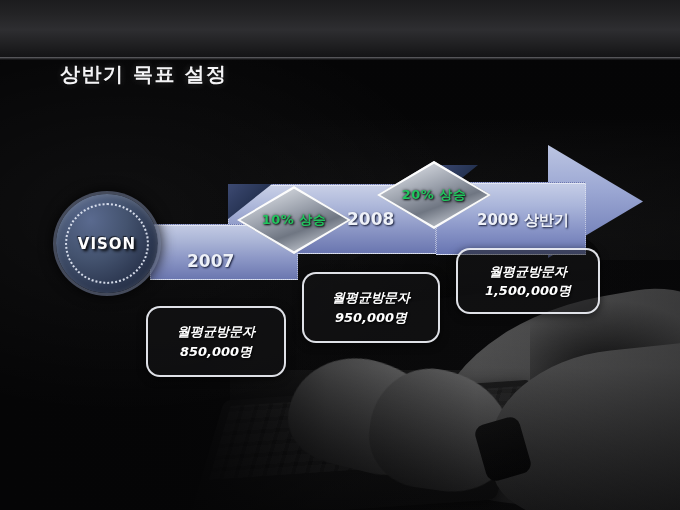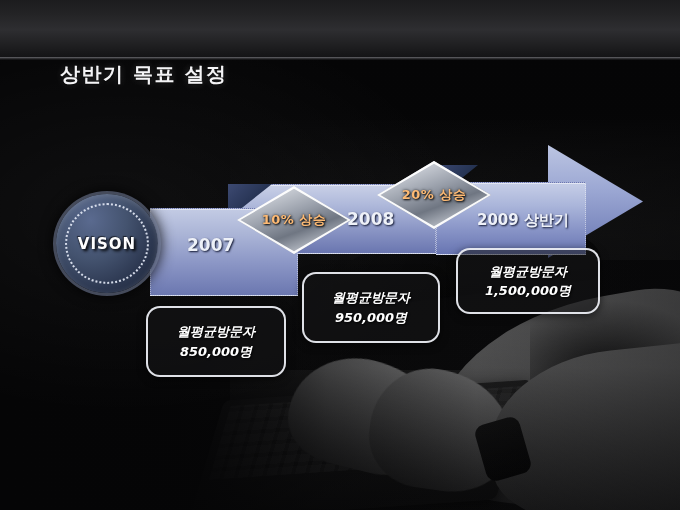--- a/index.html
+++ b/index.html
@@ -135,21 +135,21 @@
   }
   .band .yr{
     position:absolute;
     font-size:17px;font-weight:bold;color:#eef1f8;
     text-shadow:1px 1px 2px rgba(10,15,40,.95);
     white-space:nowrap;
   }
 
   
   #band2007{
-    left:150px;top:208px;width:148px;height:88px;
+    left:150px;top:224px;width:148px;height:56px;
     background:linear-gradient(180deg,#c3cbe4 0%,#aab4d6 30%,#8c97c6 62%,#6b77b0 100%);
     box-shadow:inset 0 1px 0 rgba(255,255,255,.5);
   }
   #band2007 .yr{left:36px;top:26px;}
 
   
   #band2008{
     left:228px;top:184px;width:208px;height:70px;
     background:linear-gradient(180deg,#c9d0e7 0%,#aeb8da 30%,#8e99c7 62%,#6a76b0 100%);
     box-shadow:inset 0 1px 0 rgba(255,255,255,.5);
@@ -192,21 +192,21 @@
   }
   .diamond .dedge{
     position:absolute;inset:0;
     background:#ffffff;
     clip-path:polygon(50% 0,100% 50%,50% 100%,0 50%,
                       3% 50%,50% 96%,97% 50%,50% 4%,3% 50%,0 50%);
     opacity:.95;
   }
   .diamond .dlabel{
     position:relative;
-    font-size:13px;font-weight:bold;color:#fdba74;
+    font-size:13px;font-weight:bold;color:#22c55e;
     text-shadow:1px 1px 2px rgba(0,0,0,.9),0 0 3px rgba(0,0,0,.7);
     white-space:nowrap;
     letter-spacing:.5px;
   }
   #dia10{left:237px;top:186px;width:114px;height:68px;}
   #dia20{left:377px;top:161px;width:114px;height:68px;}
 
   
   #vison{
     position:absolute;left:56px;top:194px;width:102px;height:99px;

